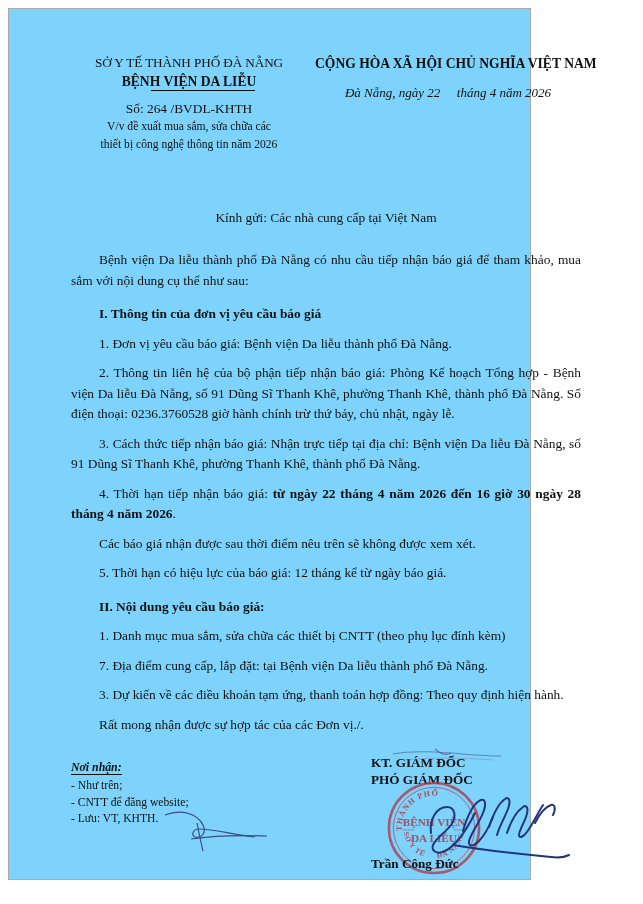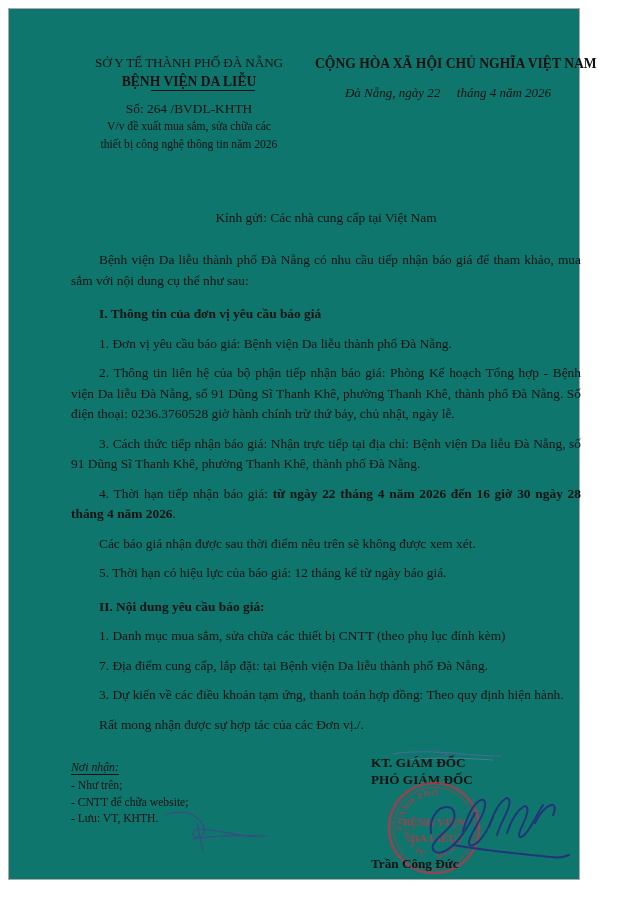--- a/index.html
+++ b/index.html
@@ -15,24 +15,24 @@
     font-family: "Liberation Serif", "DejaVu Serif", serif;
     color: #111111;
     overflow: hidden;
   }
 
   
   #page-frame {
     position: absolute;
     left: 8px;
     top: 8px;
-    width: 572px;
+    width: 523px;
     height: 872px;
     border: 1px solid #a9a9a9;
-    background: #0f766e;
+    background: #7dd3fc;
     box-sizing: border-box;
   }
   #page-inner {
     position: absolute;
     left: 62px;
     top: 46px;
     width: 510px;
     height: 790px;
   }
 
@@ -146,21 +146,21 @@
     height: 150px;
   }
   .recipients {
     position: absolute;
     left: 0;
     top: 0;
     width: 250px;
   }
   .recipients-title {
     font-size: 11.8px;
-    font-weight: normal;
+    font-weight: bold;
     font-style: italic;
     display: inline-block;
     position: relative;
   }
   .recipients-title::after {
     content: "";
     position: absolute;
     left: 0; right: 0; bottom: 0px;
     border-bottom: 1px solid #111;
   }
@@ -302,21 +302,21 @@
       <svg class="ink-mark-top" viewBox="0 0 120 26">
         <path d="M4,11 C26,7 50,9 74,11 C86,12 98,13 112,13" fill="none" stroke="#5b6a9e" stroke-width="1.1" opacity="0.75"></path>
         <path d="M46,6 C52,11 56,13 62,10" fill="none" stroke="#4b5b93" stroke-width="1.2" opacity="0.8"></path>
         <path d="M16,17 C44,14 76,15 104,17" fill="none" stroke="#7b87b3" stroke-width="0.9" opacity="0.55"></path>
       </svg>
 
       <div class="recipients">
         <div class="recipients-title">Nơi nhận:</div>
         <ul>
           <li>- Như trên;</li>
-          <li>- CNTT để chữa website;</li>
+          <li>- CNTT để đăng website;</li>
           <li>- Lưu: VT, KHTH.</li>
         </ul>
         
         <svg class="ink-mark-left" viewBox="0 0 130 46">
           <path d="M2,6 C18,0 34,4 40,16 C44,24 38,30 32,28 C28,26 30,20 36,20 C52,20 70,26 92,28" fill="none" stroke="#3c4b85" stroke-width="1.2"></path>
           <path d="M34,14 C36,24 38,34 40,42" fill="none" stroke="#3c4b85" stroke-width="1.2"></path>
           <path d="M28,30 C48,27 76,26 104,27" fill="none" stroke="#3c4b85" stroke-width="1.1"></path>
         </svg>
       </div>
 

